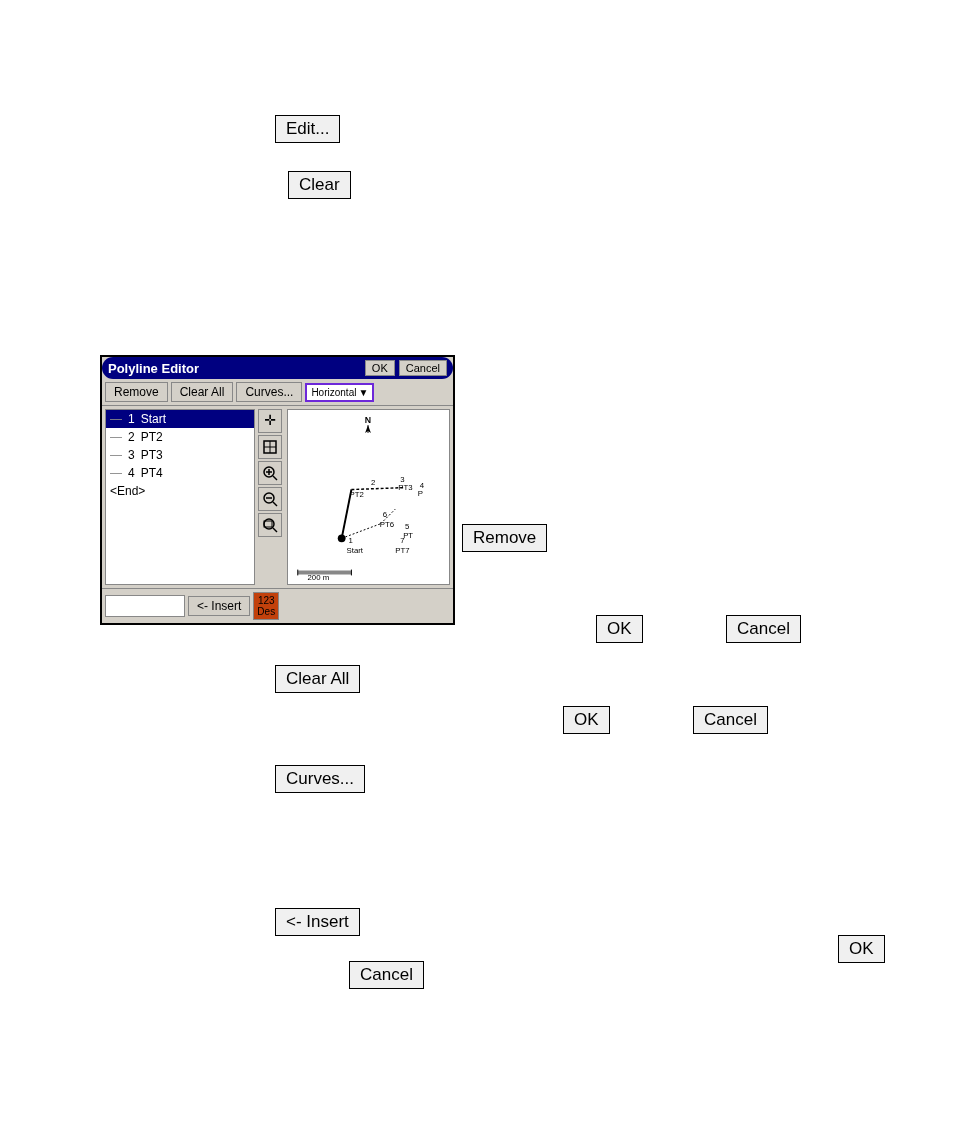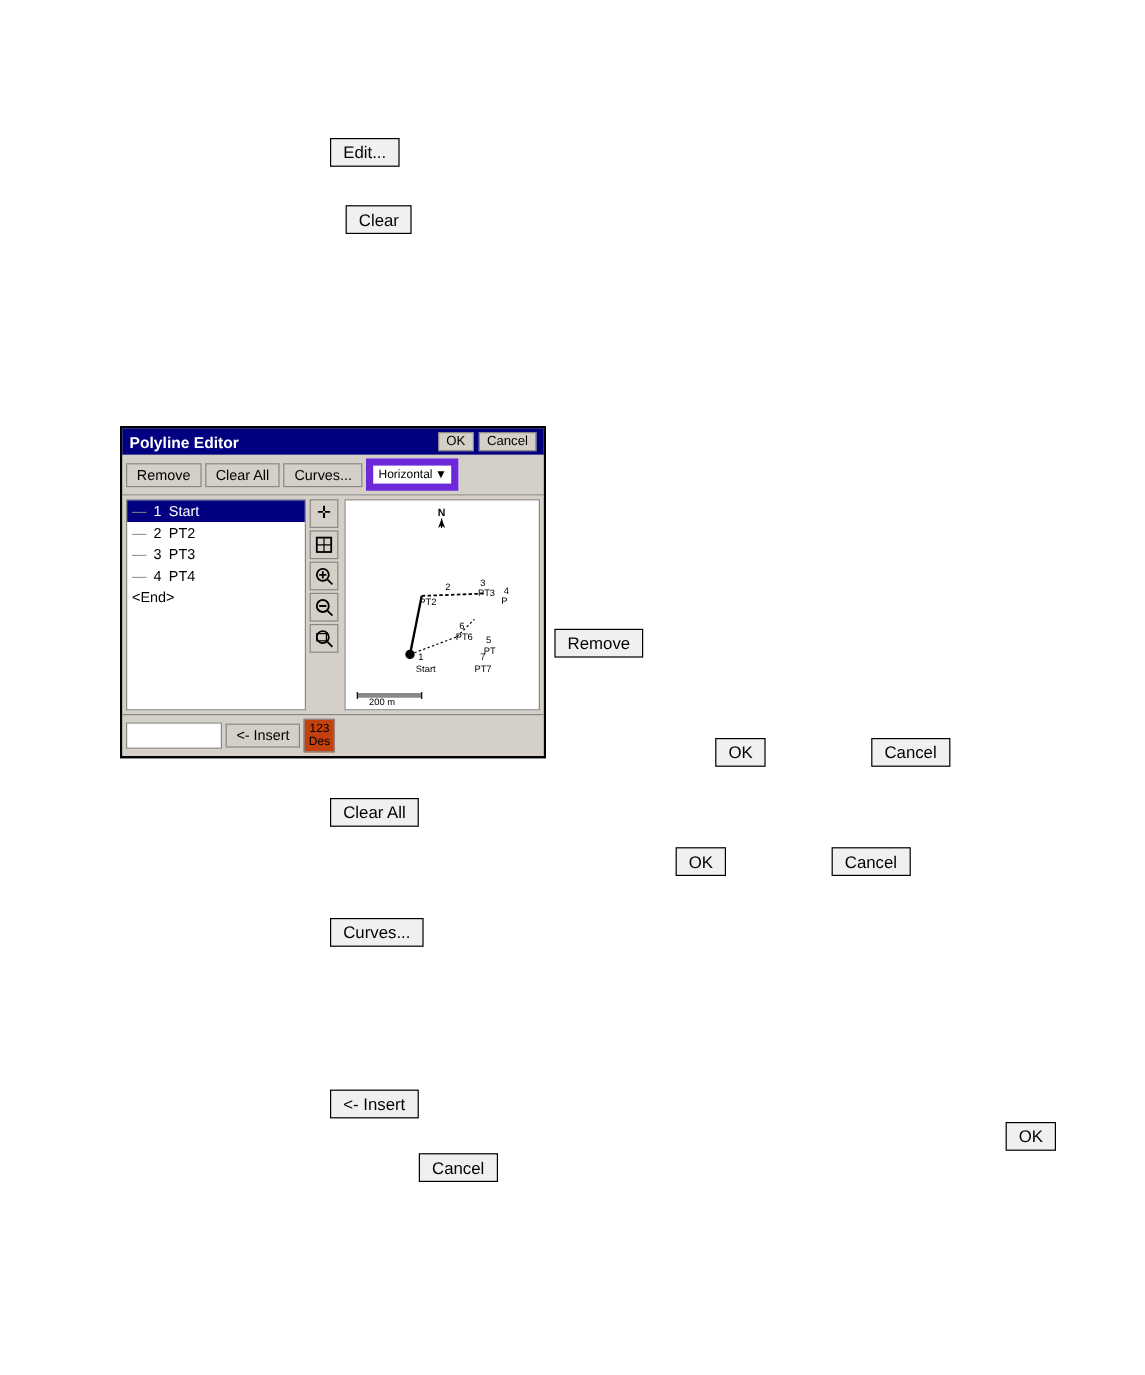--- a/index.html
+++ b/index.html
@@ -11,21 +11,21 @@
       font-size: 13px;
       position: relative;
       overflow: hidden;
     }
 
     .btn {
       display: inline-block;
       border: 1px solid #000;
       background: #f0f0f0;
       padding: 3px 10px;
-      font-size: 14px;
+      font-size: 17px;
       font-family: Arial, sans-serif;
       cursor: pointer;
       position: absolute;
     }
 
     
     .dialog {
       position: absolute;
       top: 355px;
       left: 100px;
@@ -36,20 +36,21 @@
 
     .dialog-titlebar {
       display: flex;
       justify-content: space-between;
       align-items: center;
       background: #000080;
       color: #fff;
       padding: 3px 6px;
       font-size: 13px;
       font-weight: bold;
+      border-radius: 11px;
     }
 
     .dialog-titlebar-buttons {
       display: flex;
       gap: 4px;
     }
 
     .dialog-titlebar-btn {
       border: 1px solid #888;
       background: #d4d0c8;
@@ -70,21 +71,21 @@
 
     .dialog-toolbar-btn {
       border: 1px solid #888;
       background: #d4d0c8;
       font-size: 12px;
       padding: 2px 8px;
       cursor: pointer;
     }
 
     .dialog-dropdown {
-      border: 6px solid #6d28d9;
+      border: 2px solid #6d28d9;
       background: #fff;
       font-size: 12px;
       padding: 2px 4px;
       display: flex;
       align-items: center;
       gap: 2px;
     }
 
     .dialog-dropdown span {
       font-size: 10px;

